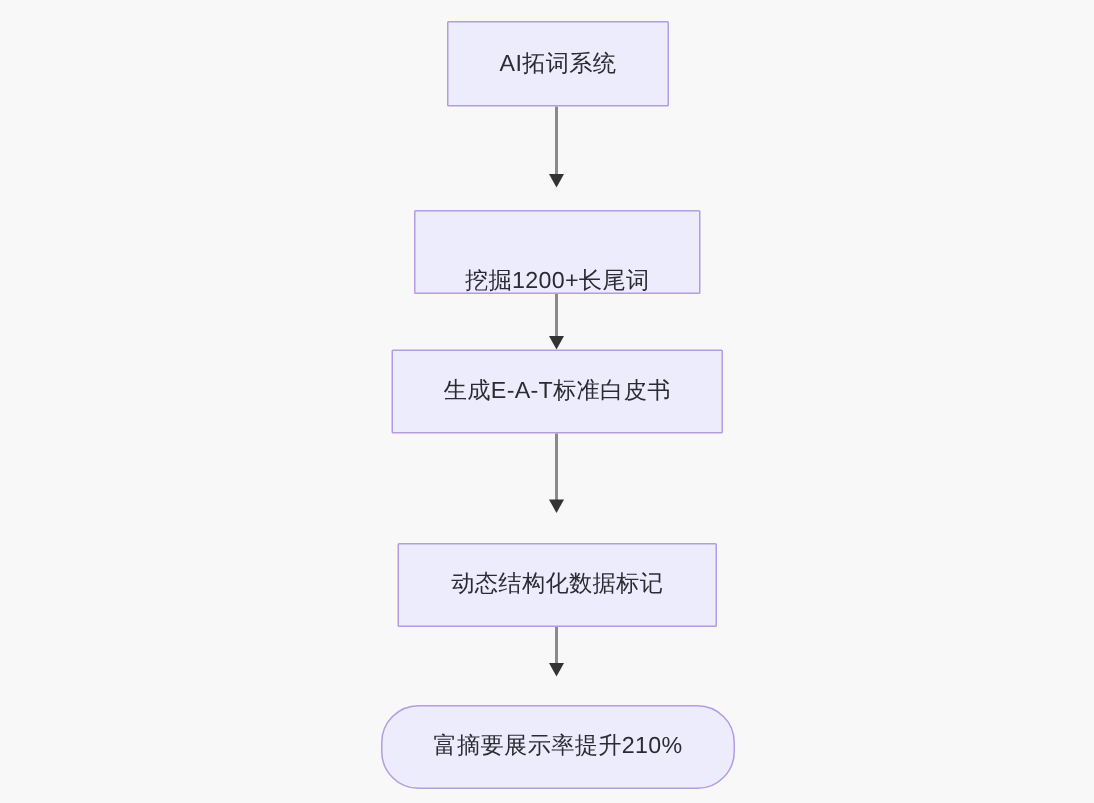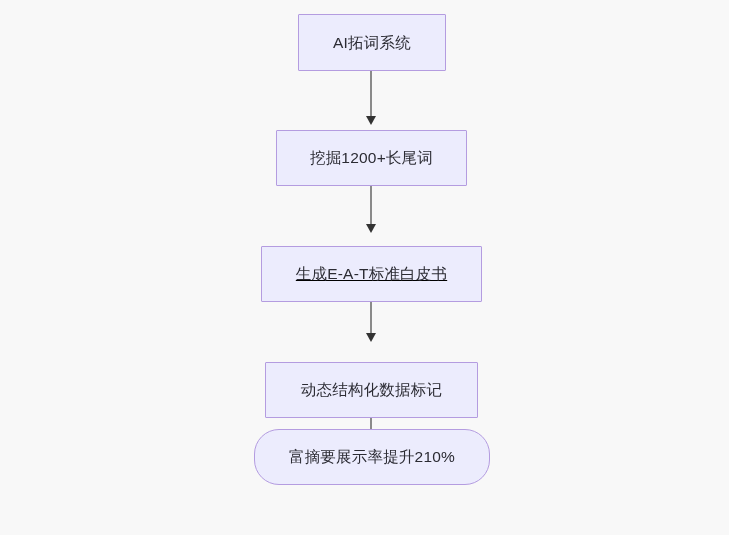--- a/index.html
+++ b/index.html
@@ -74,26 +74,26 @@
     <div class="edge-head" style="top: 44px;"></div>
   </div>
   <div class="edge" id="edge-3" style="left: 370px; top: 398px; height: 53px;">
     <div class="edge-line" style="height: 45px;"></div>
     <div class="edge-head" style="top: 44px;"></div>
   </div>
 
   <div class="node" id="node-0" style="left: 298px; top: 14px; width: 148px; height: 57px;">
     <span class="node-label">AI拓词系统</span>
   </div>
-  <div class="node" id="node-1" style="left: 276px; top: 130px; width: 191px; height: 56px;">
+  <div class="node" id="node-1" style="left: 276px; top: 140px; width: 191px; height: 56px; align-items: flex-end;">
     <span class="node-label">挖掘1200+长尾词</span>
   </div>
-  <div class="node" id="node-2" style="left: 261px; top: 246px; width: 221px; height: 56px; text-decoration: underline;">
+  <div class="node" id="node-2" style="left: 261px; top: 233px; width: 221px; height: 56px;">
     <span class="node-label">生成E-A-T标准白皮书</span>
   </div>
   <div class="node" id="node-3" style="left: 265px; top: 342px; width: 213px; height: 56px; margin-top: 20px;">
     <span class="node-label">动态结构化数据标记</span>
   </div>
-  <div class="node" id="node-4" style="left: 254px; top: 429px; width: 236px; height: 56px; border-radius: 25px;">
+  <div class="node" id="node-4" style="left: 254px; top: 470px; width: 236px; height: 56px; border-radius: 25px;">
     <span class="node-label">富摘要展示率提升210%</span>
   </div>
 
 </div>
 
 </body></html>

